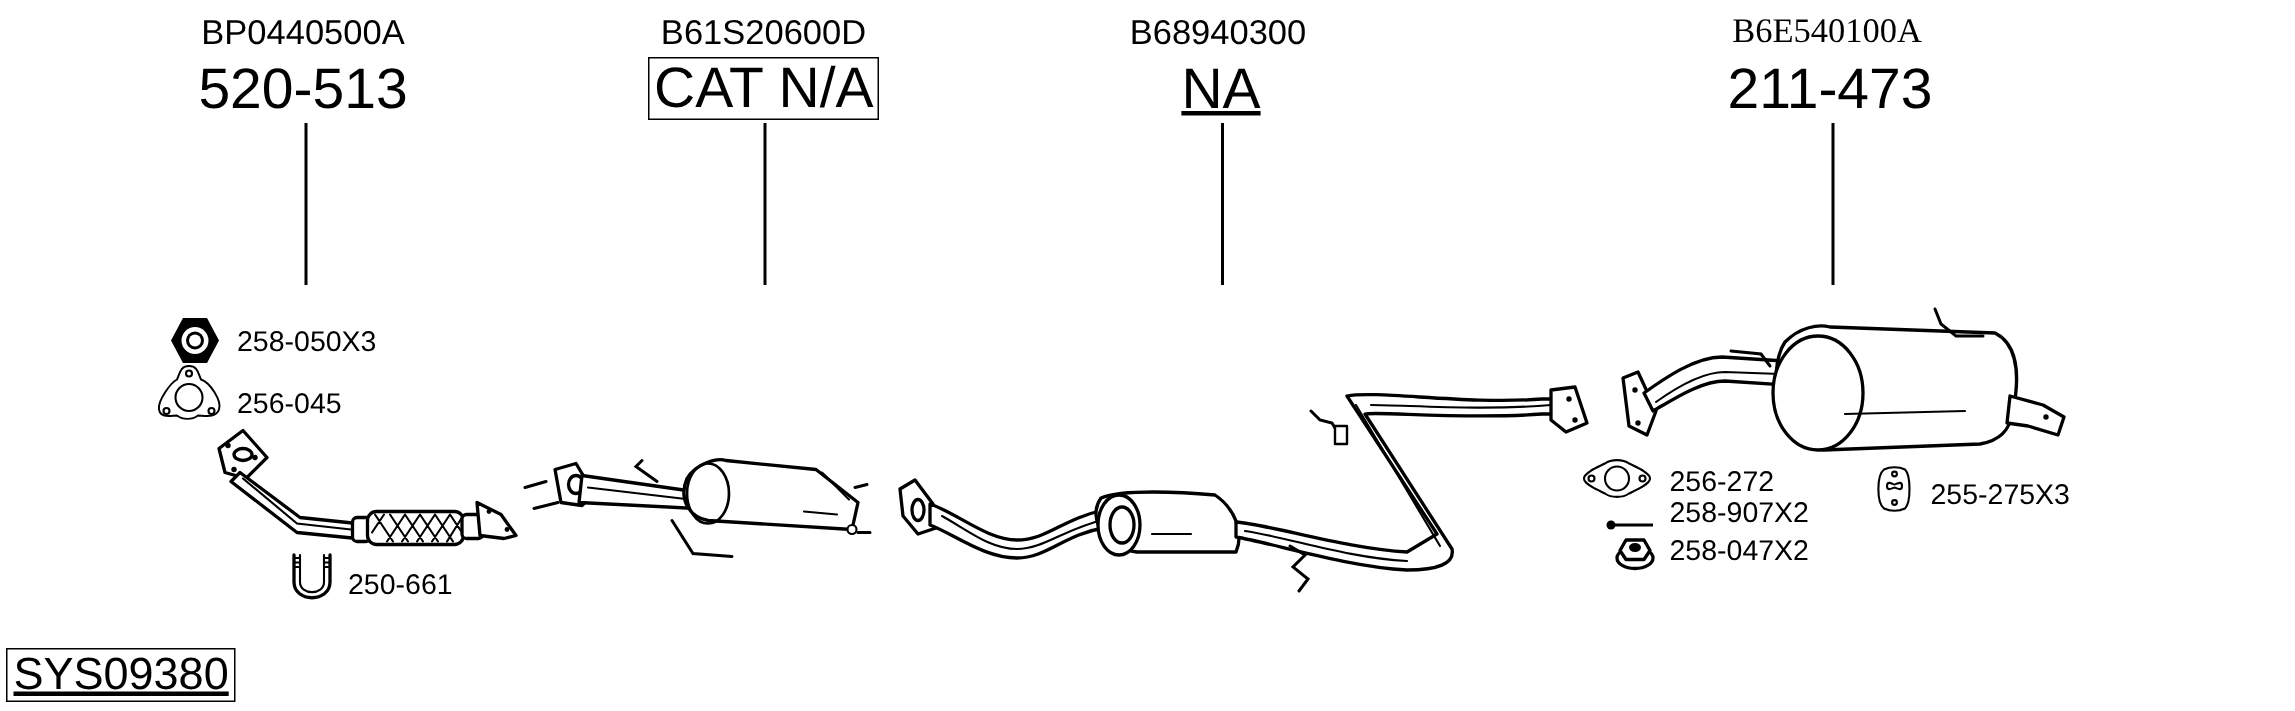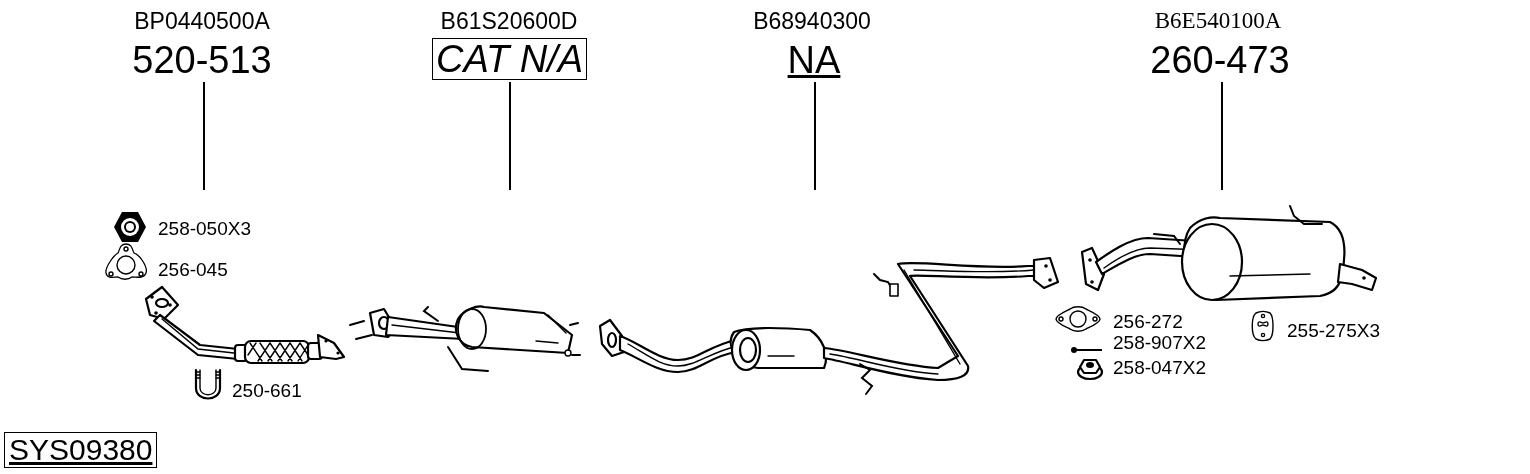--- a/index.html
+++ b/index.html
@@ -1,21 +1,21 @@
 <!DOCTYPE html>
 <html><head>
 <meta charset="utf-8">
 <style>
   html, body { margin:0; padding:0; background:#ffffff; }
   body { width:1530px; height:474px; position:relative; overflow:hidden;
          font-family:"Liberation Sans", sans-serif; color:#000; }
   .abs { position:absolute; }
   .oe { font-size:23px; text-align:center; width:240px; }
   .big { font-size:38px; text-align:center; line-height:40px; }
-  .boxed { border:1.5px solid #000; padding:0 3px; line-height:40px;font-style:italic; }
+  .boxed { border:1.5px solid #000; padding:0 3px; line-height:40px; }
   .leader { position:absolute; width:2px; background:#000; }
   .acc { font-size:19px; white-space:nowrap; }
   .sys { font-size:30px; border:1.5px solid #000; padding:0 4px; line-height:34px; }
   svg.part { position:absolute; overflow:visible; }
   svg .o { fill:#fff; stroke:#000; stroke-width:2.2; stroke-linejoin:round; stroke-linecap:round; }
   svg .t { fill:none; stroke:#000; stroke-width:1.4; stroke-linecap:round; }
   svg .k { fill:#000; }
 </style>
 </head>
 <body>
@@ -26,21 +26,21 @@
 
 <div class="abs oe" style="left:389px; top:8px;">B61S20600D</div>
 <div class="abs big boxed" style="left:432px; top:38px;">CAT N/A</div>
 <div class="leader" style="left:509px; top:82px; height:108px;"></div>
 
 <div class="abs oe" style="left:692px; top:8px;">B68940300</div>
 <div class="abs big" style="left:764px; top:40px; width:100px;text-decoration:underline;">NA</div>
 <div class="leader" style="left:814px; top:82px; height:108px;"></div>
 
 <div class="abs oe" style="left:1098px; top:8px;font-family:Liberation Serif, serif;">B6E540100A</div>
-<div class="abs big" style="left:1120px; top:40px; width:200px;">260-473</div>
+<div class="abs big" style="left:1120px; top:40px; width:200px;">211-473</div>
 <div class="leader" style="left:1221px; top:82px; height:108px;"></div>
 
 <svg class="part" style="left:113px; top:211px;" width="34" height="32">
   <polygon class="k" points="9,1 25,1 33,16 25,31 9,31 1,16"></polygon>
   <circle cx="17" cy="16" r="9" fill="#fff"></circle>
     <circle cx="17" cy="16" r="6" class="k"></circle>
     <circle cx="17" cy="16" r="4" fill="#fff"></circle>
 </svg>
 <div class="abs acc" style="left:158px; top:218px;">258-050X3</div>
 

